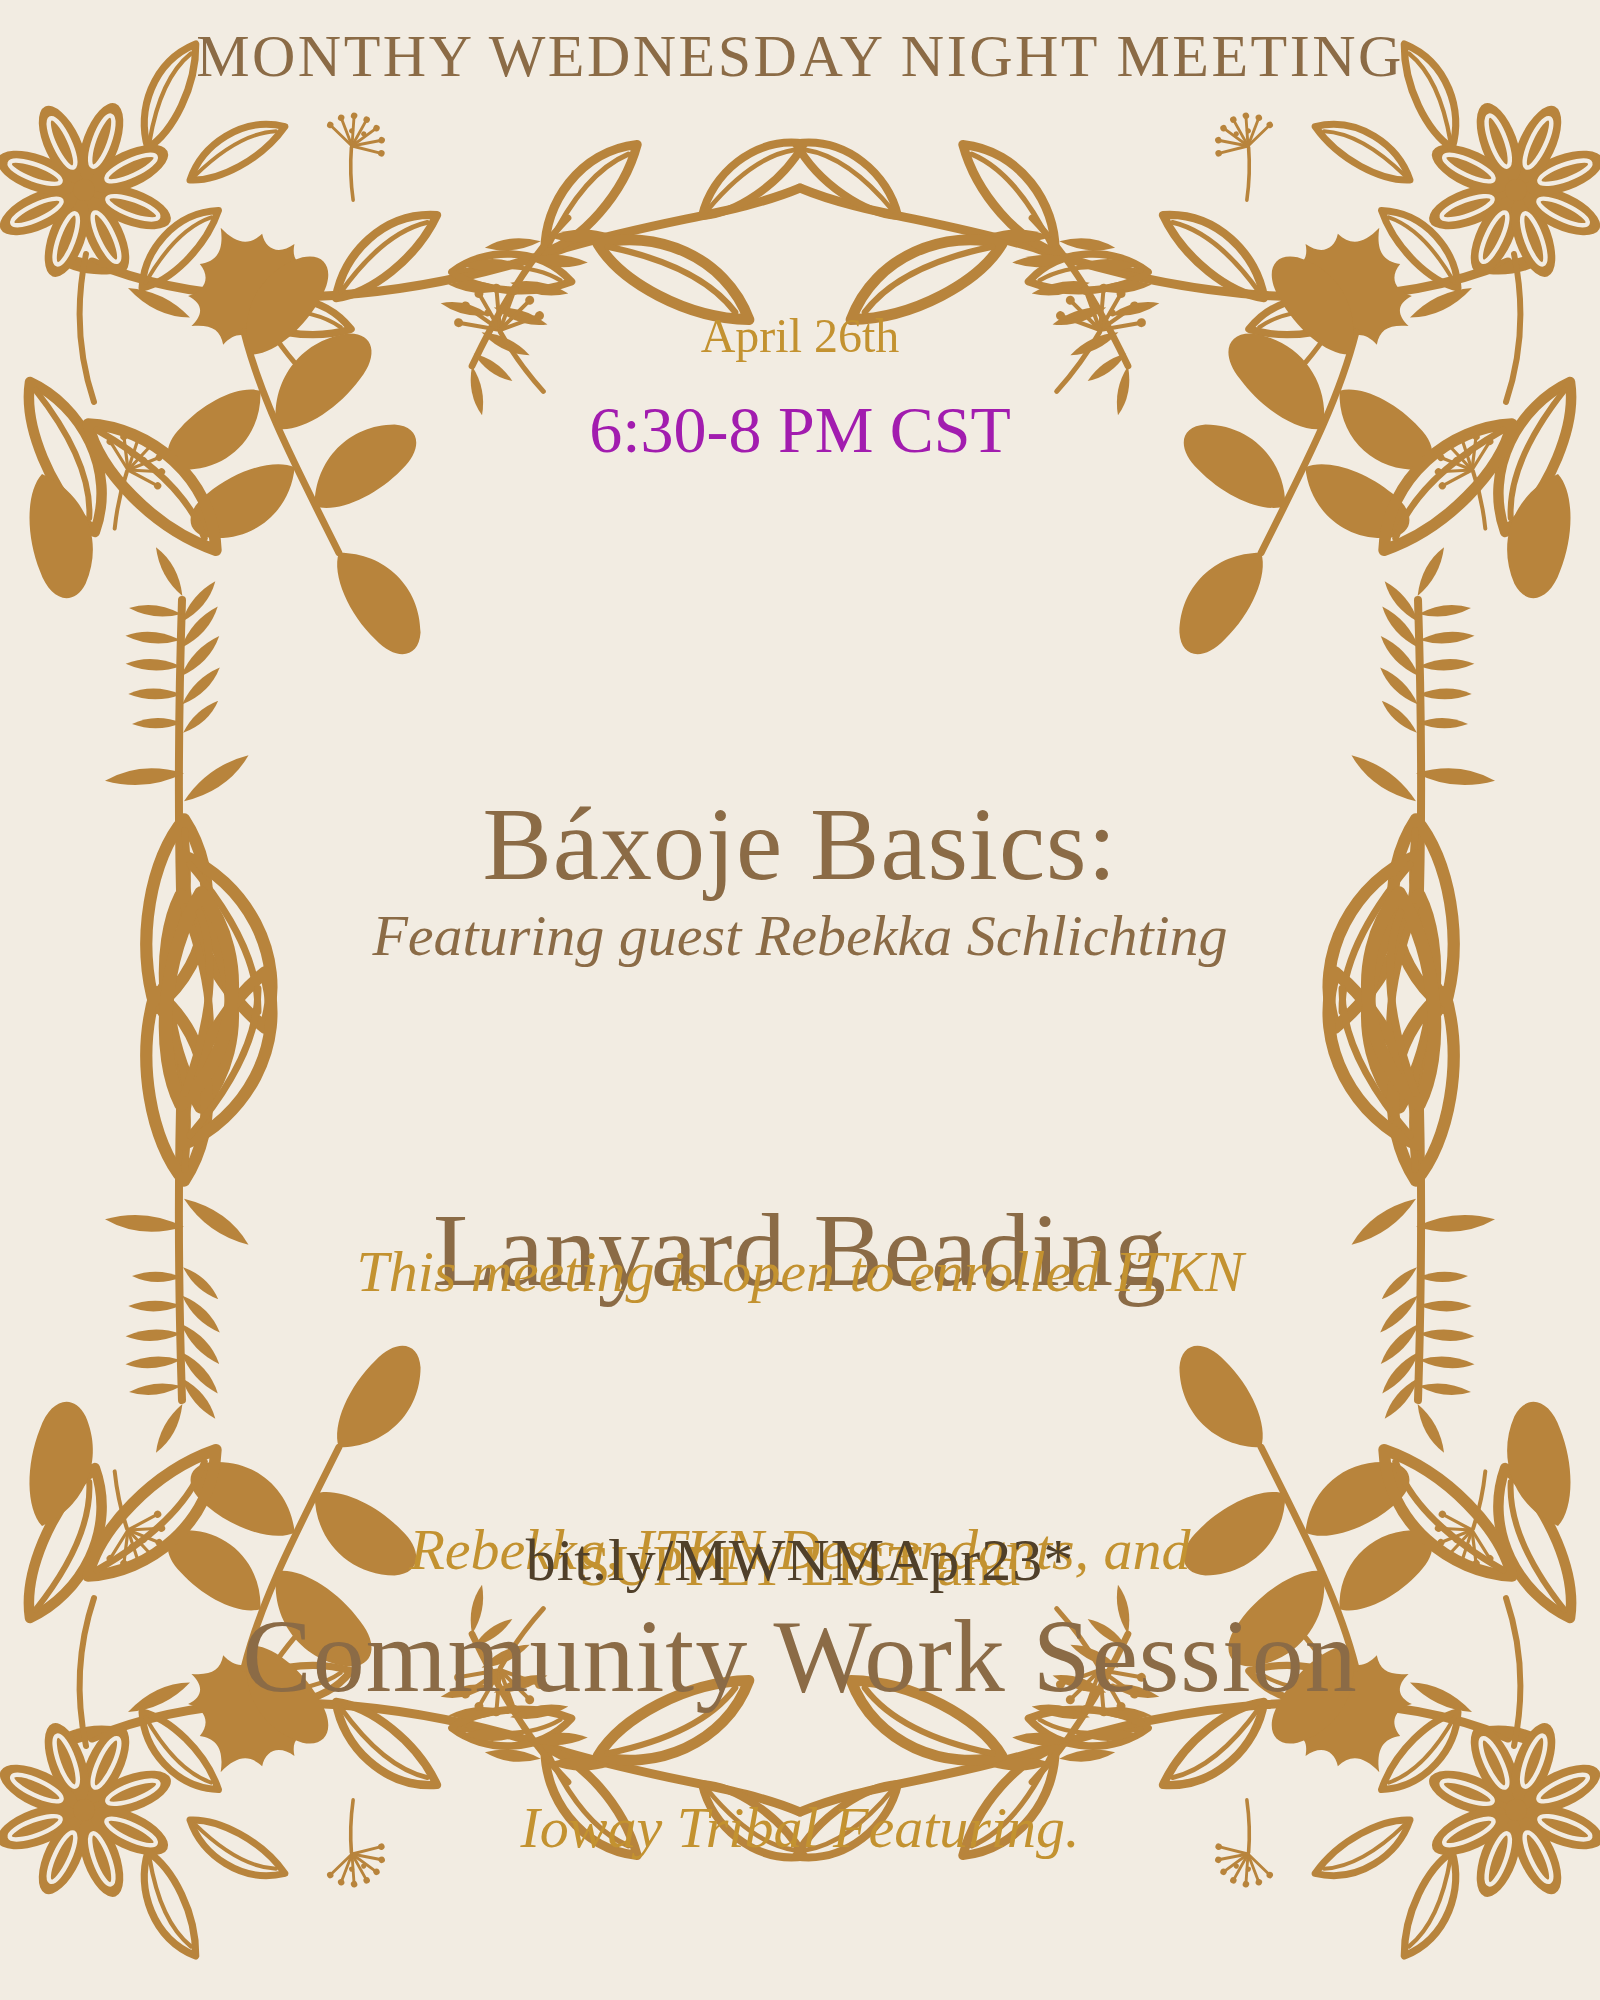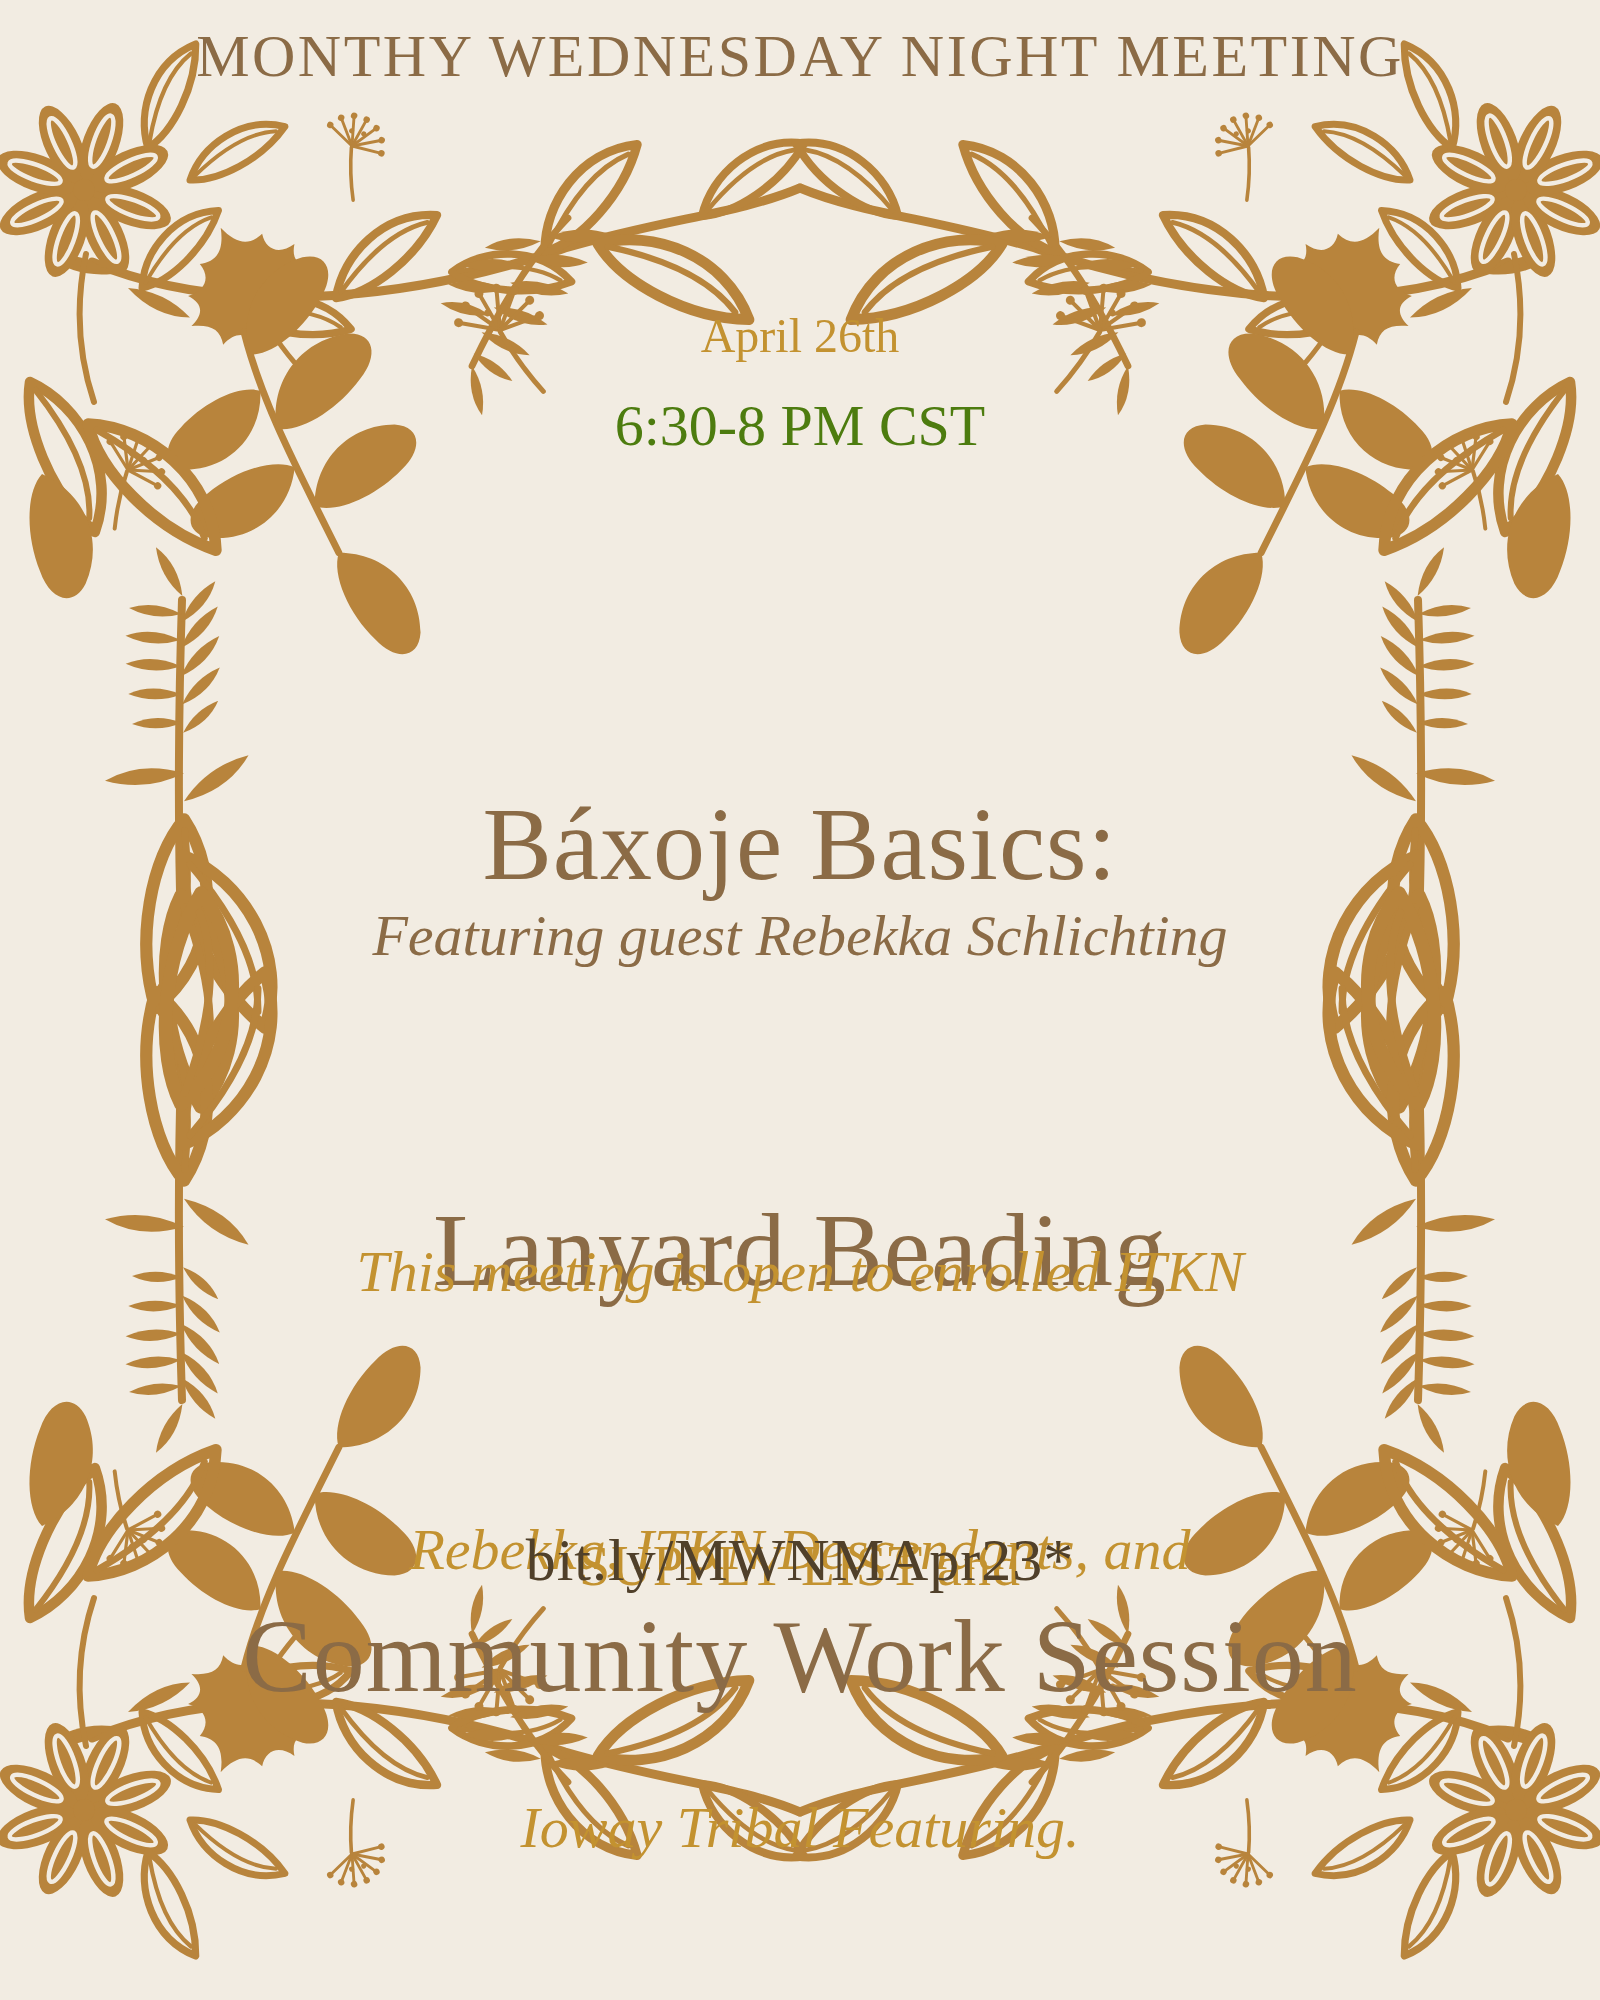--- a/index.html
+++ b/index.html
@@ -11,21 +11,21 @@
     overflow:hidden;
     font-family:"Liberation Serif", serif;
   }
   .border-art{position:absolute;left:0;top:0;width:1600px;height:2000px;}
   .ln{fill:none;stroke:#b8843c;stroke-linecap:round;stroke-linejoin:round;stroke-width:7px;}
   .sf{fill:#b8843c;stroke:none;}
   .pi{fill:none;stroke:#f2ece2;stroke-width:4.5px;stroke-linecap:round;}
   .txt{position:absolute;left:0;right:0;text-align:center;white-space:pre-wrap;}
   .hdr{top:22px;font-size:60px;letter-spacing:2.5px;color:#8b6b46;}
   .date{top:308px;font-size:48px;color:#c39230;}
-  .time{top:392px;font-size:58px;color:#4d7c0f;}
+  .time{top:392px;font-size:66px;color:#a21caf;}
   .bigtitle{top:506px;font-size:104px;line-height:1.30;color:#8b6b46;letter-spacing:1px;}
   .guest{top:902px;font-size:58px;font-style:italic;color:#8b6b46;}
   .elig{top:1040px;font-size:58px;font-style:italic;color:#c39230;line-height:1.60;}
   .supply{top:1368px;font-size:56px;color:#c39230;line-height:1.42;letter-spacing:1px;}
   .link{top:1526px;font-size:60px;color:#50402a;letter-spacing:1px;}
   .footer{top:1836px;font-size:45px;font-style:italic;line-height:1.70;color:#c39230;}
 </style>
 </head>
 <body>
 

